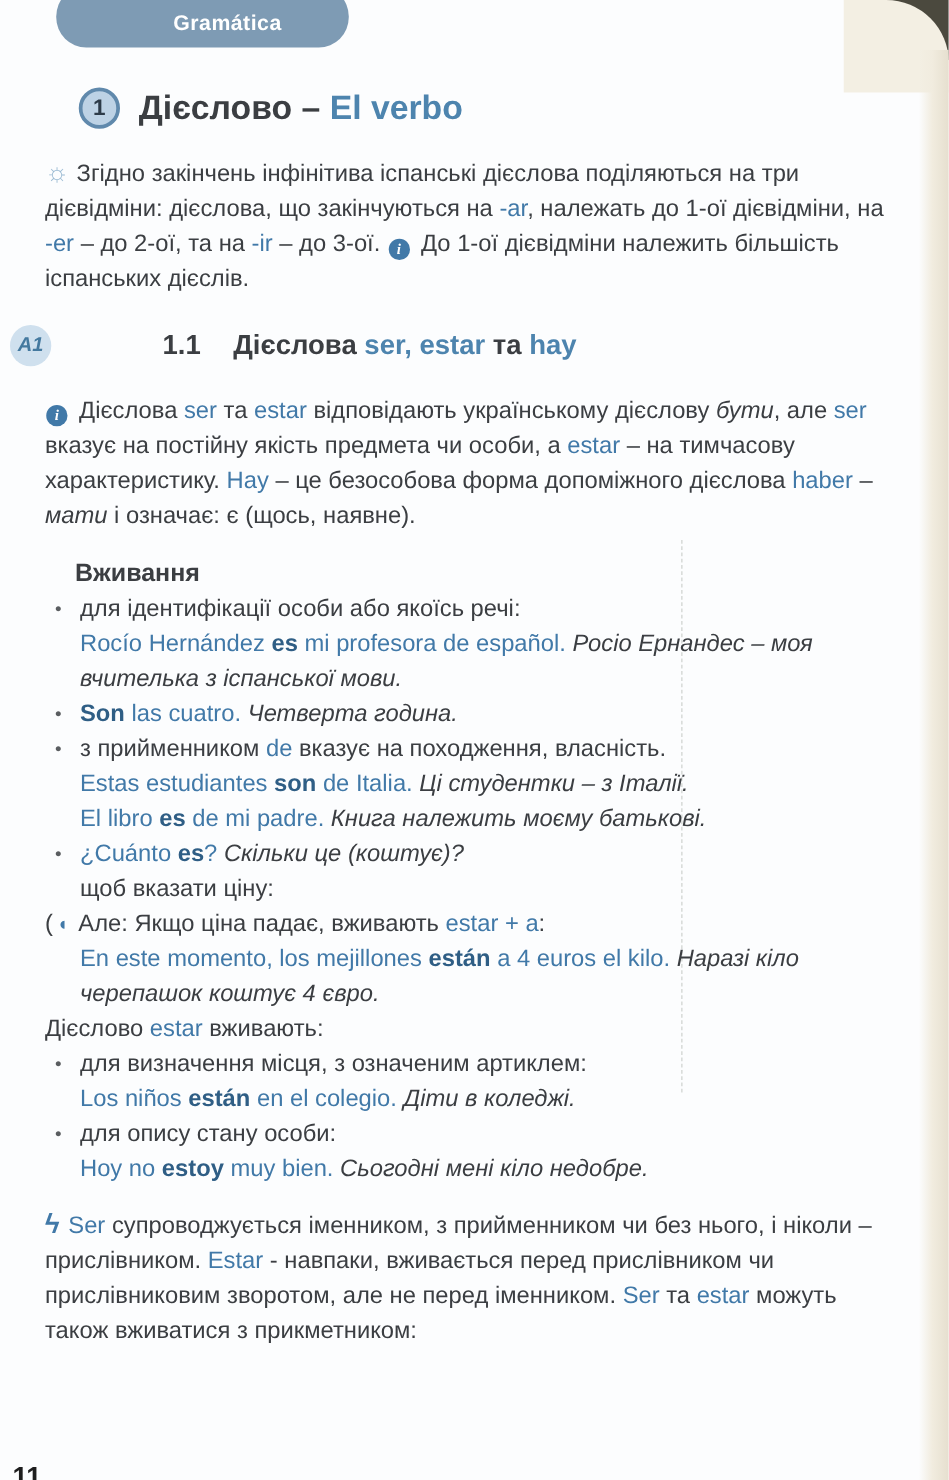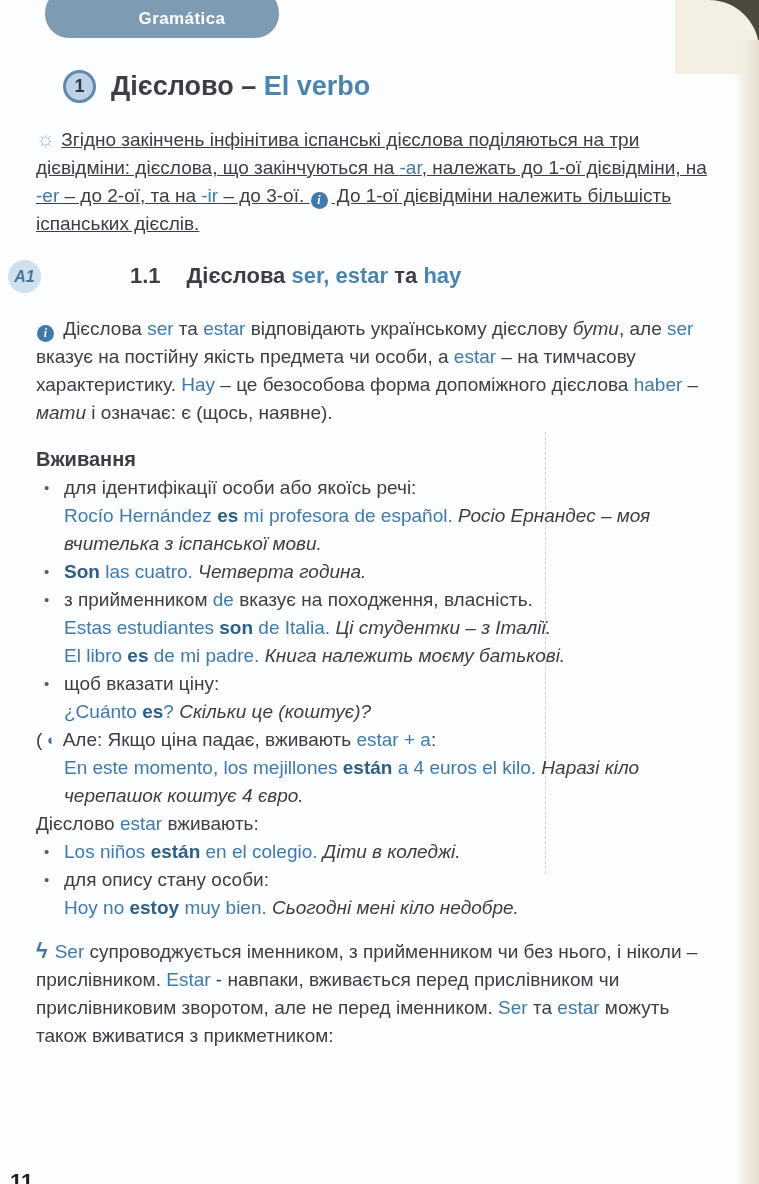--- a/index.html
+++ b/index.html
@@ -26,30 +26,30 @@
   
   .content { position:absolute; left:36px; top:0; width:676px; z-index:2; }
   .title-row { margin-top:70px; margin-left:27px; display:flex; align-items:center; }
   .title-circle { width:33px; height:33px; flex:none; border-radius:50%;
          background:var(--circle-fill); border:3px solid var(--circle-border);
          display:flex; align-items:center; justify-content:center;
          font-weight:bold; font-size:18px; color:#2d3b49; }
   .title-text { margin-left:15px; font-size:27px; font-weight:bold; color:var(--text); }
   .title-es { color:var(--blue-heading);text-align:right; }
   .para { font-size:19px; line-height:28px; }
-  .intro { margin-top:22px;text-decoration:underline; }
+  .intro { margin-top:22px; }
   .section-row { margin-top:25px; margin-left:94px; display:flex; align-items:flex-end; position:relative;
                  font-size:22px; font-weight:bold; }
   .section-num { margin-right:26px; }
   .a1-badge { position:absolute; left:-122px; top:-3px; width:33px; height:33px; border-radius:50%;
               background:var(--badge-bg); color:var(--badge-text);
               display:flex; align-items:center; justify-content:center;
               font-size:16px; font-weight:bold; font-style:italic; }
   .info-para { margin-top:26px; }
-  .usage-heading { margin-top:17px; font-size:20px; font-weight:bold; line-height:30px; }
+  .usage-heading { margin-top:17px; font-size:20px; font-weight:bold; line-height:30px;margin-left:24px; }
   .bullet-row { display:flex; margin-left:8px; }
   .bullet-dot { width:20px; flex:none; color:#5a5d60; font-size:15px; line-height:28px; }
   .bullet-body { flex:1; }
   .note-block { }
   .note-example { margin-left:28px; }
   .footer-para { margin-top:15px; }
   
   .t-p  { color:var(--text); }
   .t-b  { color:var(--blue); }
   .t-bb { color:var(--blue-bold); font-weight:bold; }
@@ -125,35 +125,36 @@
     <div class="bullet-body para">
       <div><span class="t-p">з прийменником </span><span class="t-b">de</span><span class="t-p"> вказує на походження, власність.</span></div>
       <div><span class="t-b">Estas estudiantes </span><span class="t-bb">son</span><span class="t-b"> de Italia. </span><span class="t-i">Ці студентки – з Італії.</span></div>
       <div><span class="t-b">El libro </span><span class="t-bb">es</span><span class="t-b"> de mi padre. </span><span class="t-i">Книга належить моєму батькові.</span></div>
     </div>
   </div>
 
   <div class="bullet-row">
     <span class="bullet-dot">•</span>
     <div class="bullet-body para">
+      <div><span class="t-b">¿Cuánto </span><span class="t-bb">es</span><span class="t-b">? </span><span class="t-i">Скільки це (коштує)?</span></div>
       <div><span class="t-p">щоб вказати ціну:</span></div>
-      <div><span class="t-b">¿Cuánto </span><span class="t-bb">es</span><span class="t-b">? </span><span class="t-i">Скільки це (коштує)?</span></div>
     </div>
   </div>
 
   <div class="note-block para">
     <div><span class="t-p">(</span><span class="inline-icon icon-speaker">◖</span><span class="t-p"> Але: Якщо ціна падає, вживають </span><span class="t-b">estar + a</span><span class="t-p">:</span></div>
     <div class="note-example"><span class="t-b">En este momento, los mejillones </span><span class="t-bb">están</span><span class="t-b"> a 4 euros el kilo. </span><span class="t-i">Наразі кіло черепашок коштує 4 євро.</span></div>
   </div>
 
   <div class="para"><span class="t-p">Дієслово </span><span class="t-b">estar</span><span class="t-p"> вживають:</span></div>
 
   <div class="bullet-row">
     <span class="bullet-dot">•</span>
     <div class="bullet-body para">
+      <div><span class="t-p">для визначення місця, з означеним артиклем:</span></div>
       <div><span class="t-b">Los niños </span><span class="t-bb">están</span><span class="t-b"> en el colegio. </span><span class="t-i">Діти в коледжі.</span></div>
     </div>
   </div>
 
   <div class="bullet-row">
     <span class="bullet-dot">•</span>
     <div class="bullet-body para">
       <div><span class="t-p">для опису стану особи:</span></div>
       <div><span class="t-b">Hoy no </span><span class="t-bb">estoy</span><span class="t-b"> muy bien. </span><span class="t-i">Сьогодні мені кіло недобре.</span></div>
     </div>

